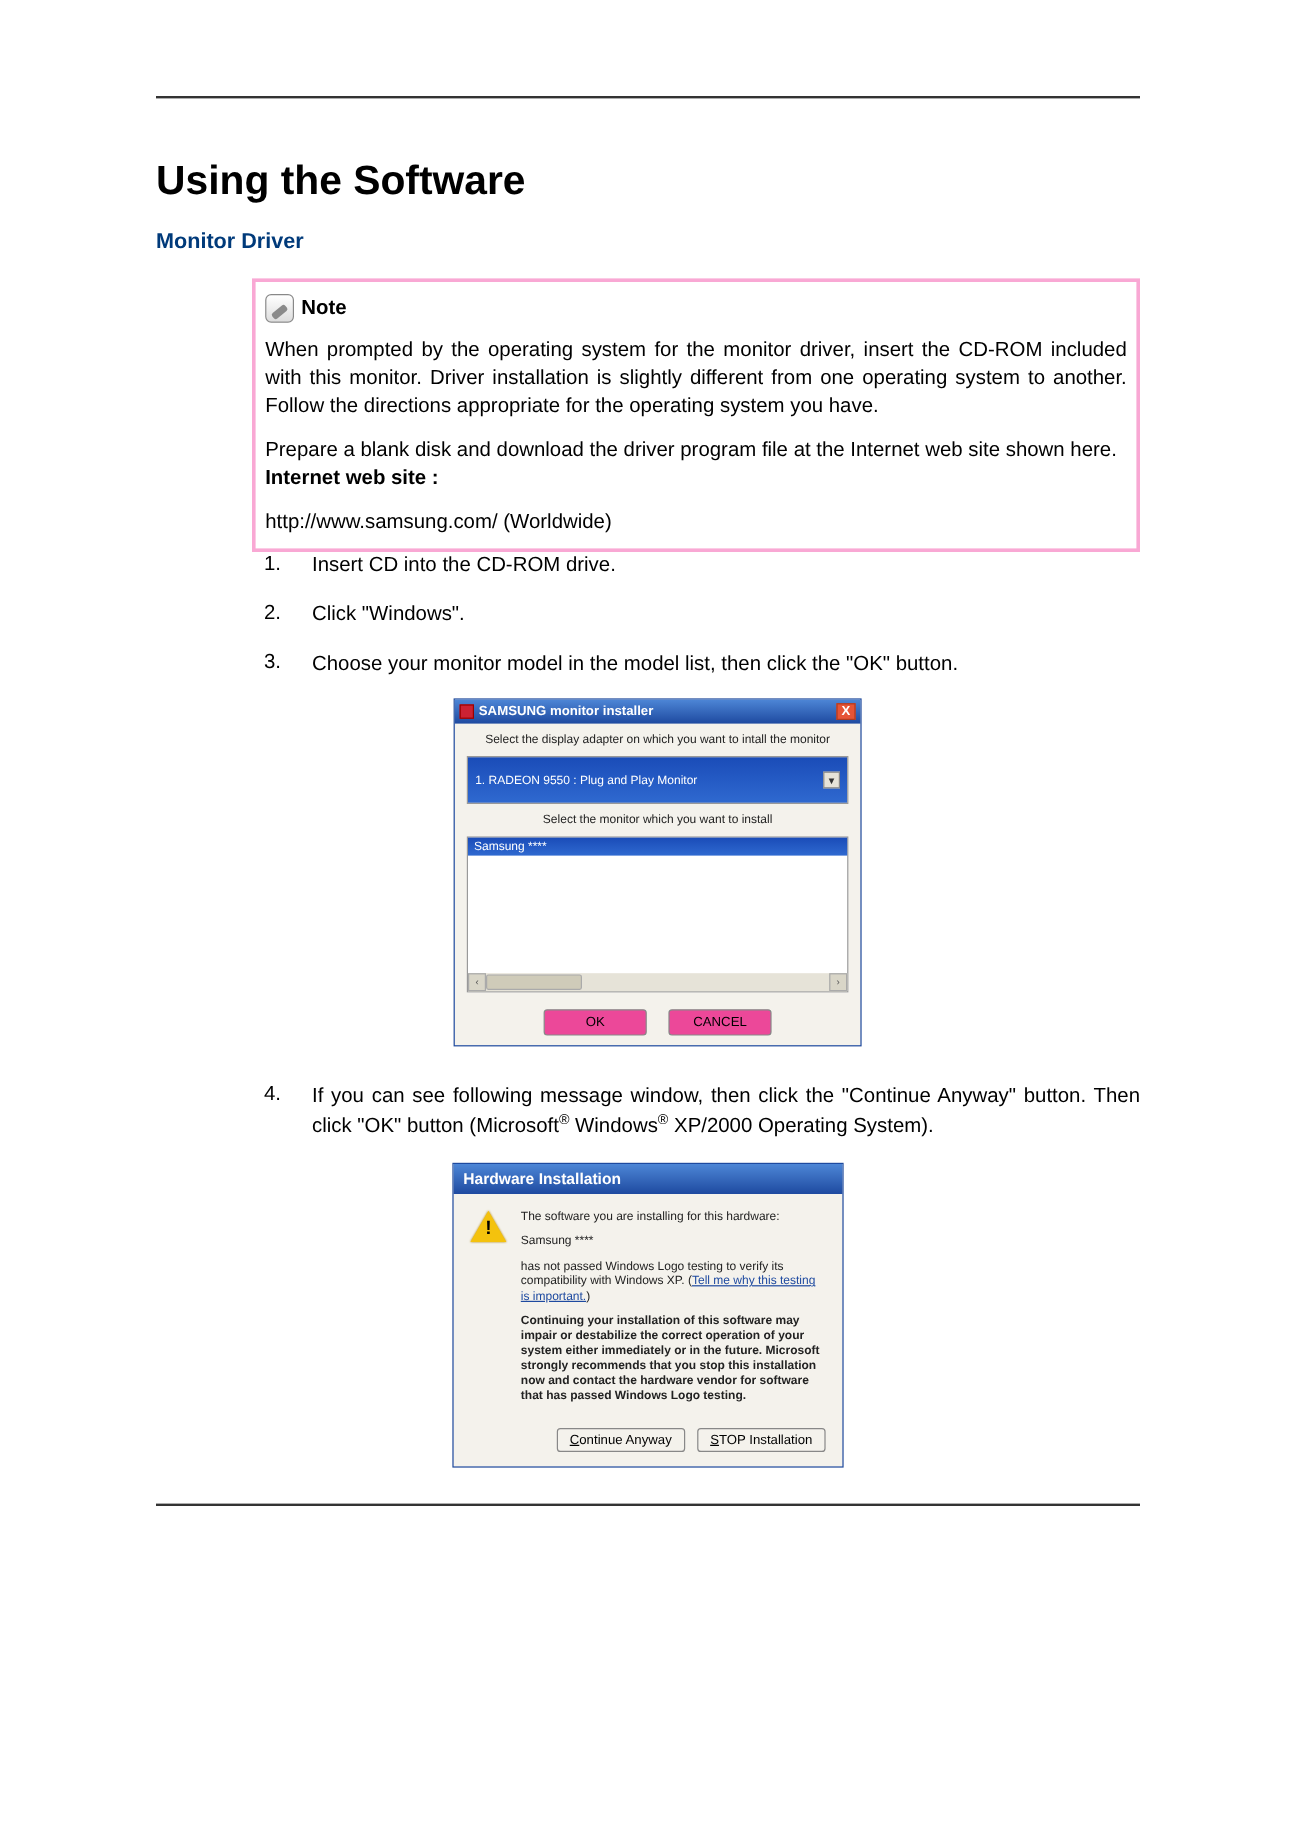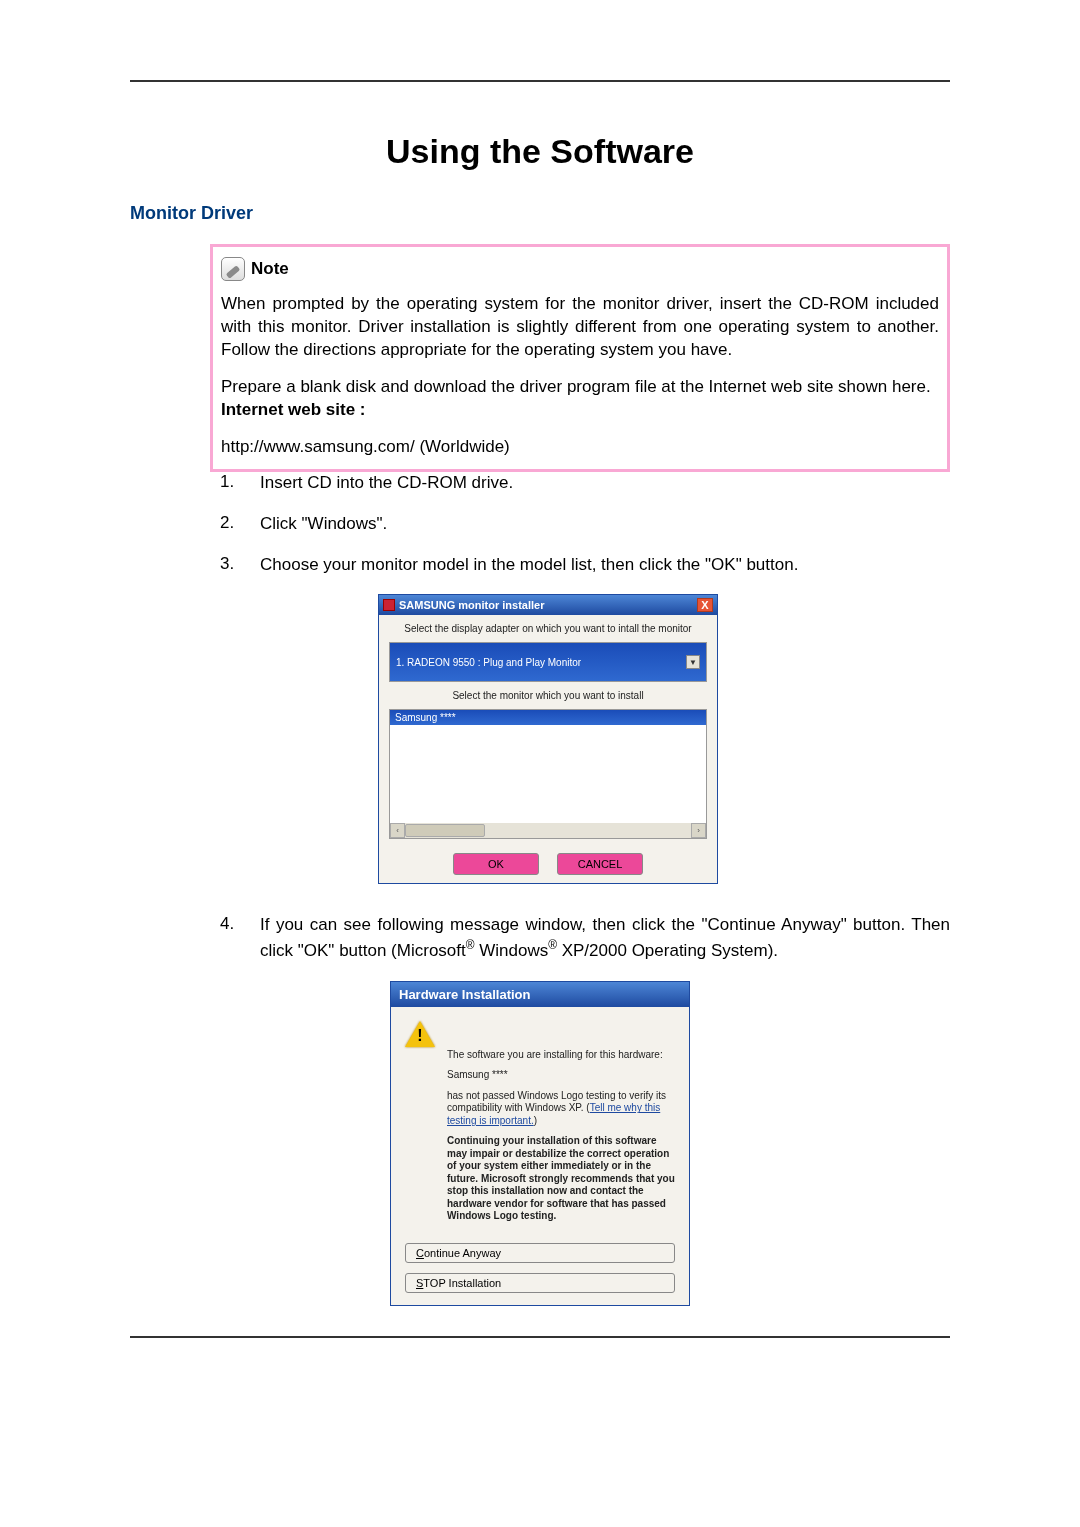--- a/index.html
+++ b/index.html
@@ -14,22 +14,21 @@
       padding: 80px 130px 40px 130px;
     }
     .top-rule {
       border-top: 2px solid #333;
       margin-bottom: 50px;
     }
     h1 {
       font-size: 34px;
       font-weight: bold;
       color: #000;
-      margin-bottom: 32px;
-      text-align: center;
+      margin-bottom: 20px;
     }
     h2 {
       font-size: 18px;
       font-weight: bold;
       color: #003a7a;
       margin-top: 20px;
       margin-bottom: 20px;
     }
     .note-box {
       border: 3px solid #f9a8d4;
@@ -166,21 +165,21 @@
       background:#ec4899;
       border:1px solid #888;
       border-radius:3px;
       font-size:11px;
       display:flex;align-items:center;justify-content:center;
       cursor:pointer;
     }
 
     
     .dlg2 {
-      width: 300px;
+      width: 326px;
       background:#f4f2ec;
       border:1px solid #1e4aa0;
       font-size:11px;
     }
     .dlg2-title {
       background: linear-gradient(#4d86d6,#1e4aa0);
       color:#fff;
       font-weight:bold;
       font-size:13px;
       padding:5px 8px;
@@ -204,30 +203,29 @@
     }
     .warn-icon .bang {
       position:absolute;
       left:0; top:6px;
       width:30px;
       text-align:center;
       font-weight:bold;
       color:#000;
       font-size:16px;
     }
-    .dlg2-text { flex:1; font-size:10px; color:#222;margin-top:28px; }
+    .dlg2-text { flex:1; font-size:10px; color:#222; }
     .dlg2-text p { margin-bottom:8px; line-height:1.25; }
     .dlg2-text .boldblock { font-weight:bold; }
     .dlg2-text .link { color:#1e4aa0; text-decoration:underline; cursor:pointer; }
     .dlg2-buttons {
       display:flex;
       justify-content:flex-end;
       gap:10px;
       padding: 6px 14px 12px;
-      flex-direction: column;
     }
     .winbtn2 {
       padding: 3px 10px;
       background:#f4f2ec;
       border:1px solid #888;
       border-radius:3px;
       font-size:11px;
       cursor:pointer;
     }
     .winbtn2 .ul { text-decoration: underline; }

